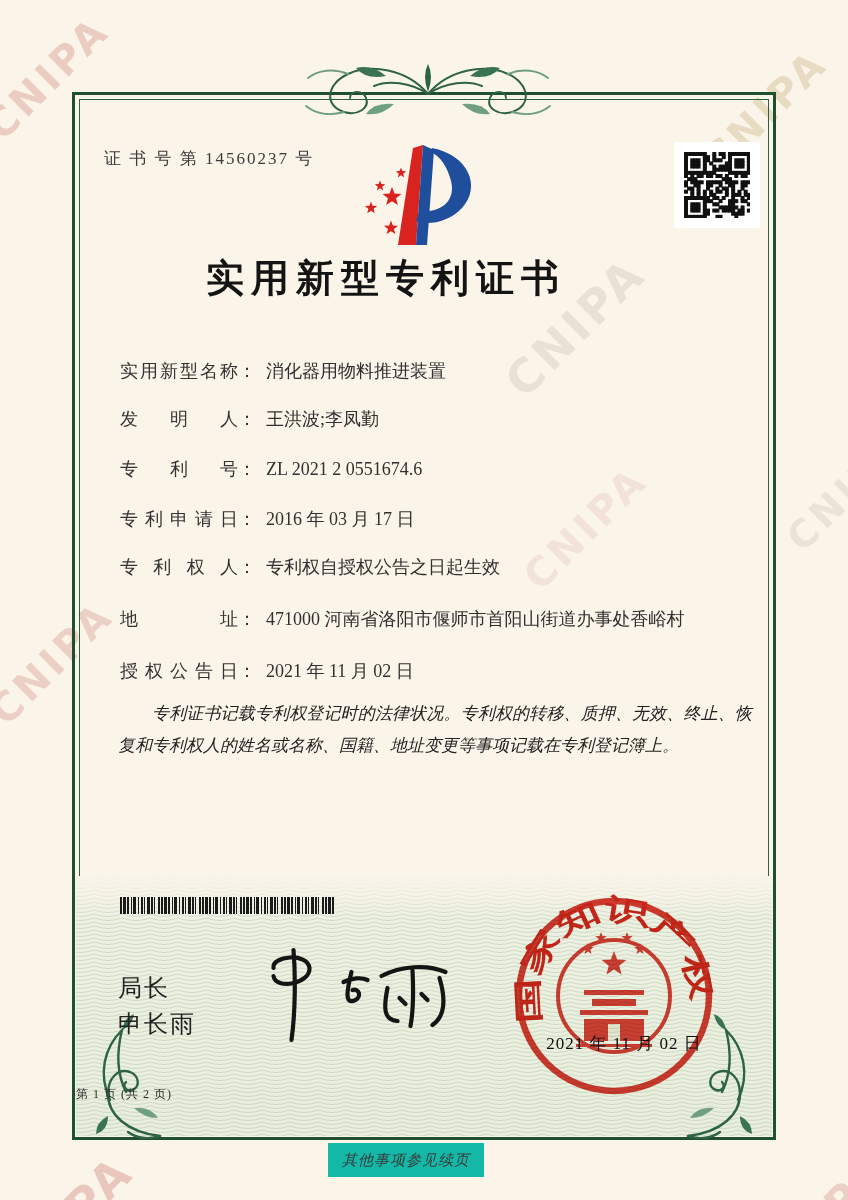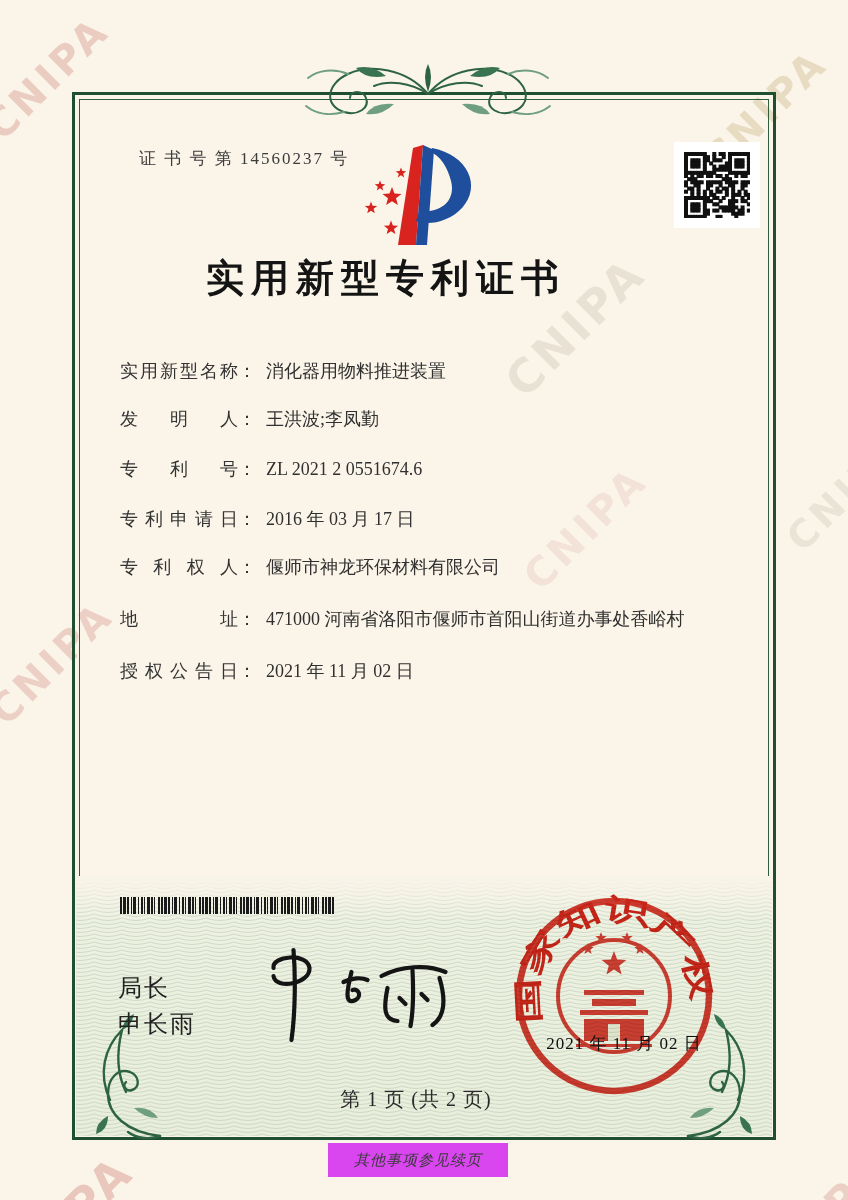--- a/index.html
+++ b/index.html
@@ -19,34 +19,34 @@
   
   .frame-outer{left:72px;top:92px;width:704px;height:1048px;border:3px solid #1d4f30;box-sizing:border-box;z-index:2;}
   .frame-inner{left:79px;top:99px;width:690px;height:1034px;border:1px solid #2d5f3d;box-sizing:border-box;z-index:2;}
   
   .band{
     left:76px;top:876px;width:696px;height:260px;overflow:hidden;z-index:2;
     background:linear-gradient(180deg,#f7f3e6 0,#eef1e2 14%,#e9eedc 100%);
   }
   .band-fade{left:0;top:0;width:696px;height:44px;background:linear-gradient(180deg,#f9f4e9,rgba(249,244,233,0));}
   
-  .cert-no{left:104px;top:147px;font-size:17px;letter-spacing:2px;color:#3c3c3c;z-index:3;margin-left:35px;}
+  .cert-no{left:104px;top:147px;font-size:17px;letter-spacing:2px;color:#3c3c3c;z-index:3;}
   .title{left:0;top:253px;width:772px;text-align:center;font-size:38px;font-weight:bold;letter-spacing:7px;color:#141414;z-index:3;}
   .frow{left:120px;width:660px;font-size:18px;color:#333;z-index:3;white-space:nowrap;}
   .flabel{display:inline-block;width:118px;text-align:justify;text-align-last:justify;vertical-align:bottom;}
   .flabel2{display:inline-block;width:100px;text-align:justify;text-align-last:justify;vertical-align:bottom;}
   .fcolon{display:inline-block;}
   .fval{display:inline-block;padding-left:10px;color:#303030;text-align:right;}
   .paras{left:118px;top:698px;width:634px;font-size:17px;line-height:1.86;color:#222;
     text-align:justify;font-style:italic;z-index:3;}
   .paras p{margin:0;text-indent:2em;}
   .officer{left:118px;font-size:24px;color:#222;z-index:4;letter-spacing:2px;}
   .seal-date{left:524px;top:1032px;width:200px;text-align:center;font-size:17px;letter-spacing:1px;color:#101010;z-index:5;}
-  .page-footer{left:76px;top:1086px;width:680px;text-align:center;font-size:20px;letter-spacing:1px;color:#2a2a2a;z-index:4;}
-  .note-box{left:328px;top:1143px;width:180px;height:34px;background:#d946ef;z-index:3;
+  .page-footer{left:76px;top:1086px;width:680px;text-align:left;font-size:12px;letter-spacing:1px;color:#2a2a2a;z-index:4;}
+  .note-box{left:328px;top:1143px;width:156px;height:34px;background:#14b8a6;z-index:3;
     display:flex;align-items:center;justify-content:center;}
   .note-box span{font-size:15px;letter-spacing:1px;color:#3a3a3a;font-style:italic;}
   .qr-box{left:674px;top:142px;width:86px;height:86px;background:#ffffff;z-index:3;}
   .logo{left:356px;top:142px;z-index:3;}
   .barcode{left:120px;top:897px;z-index:4;}
   .sig{left:248px;top:946px;z-index:4;}
   .seal{left:510px;top:892px;z-index:4;mix-blend-mode:multiply;}
   .orn{z-index:3;}
 </style>
 </head>
@@ -441,30 +441,31 @@
 <div class="abs frow" style="top:407px;">
   <span class="flabel">发明人</span><span class="fcolon">：</span><span class="fval">王洪波;李凤勤</span>
 </div>
 <div class="abs frow" style="top:457px;">
   <span class="flabel">专利号</span><span class="fcolon">：</span><span class="fval">ZL 2021 2 0551674.6</span>
 </div>
 <div class="abs frow" style="top:507px;">
   <span class="flabel">专利申请日</span><span class="fcolon">：</span><span class="fval">2016 年 03 月 17 日</span>
 </div>
 <div class="abs frow" style="top:555px;">
-  <span class="flabel">专利权人</span><span class="fcolon">：</span><span class="fval">偃师市神龙环保材料有限公司</span>
+  <span class="flabel">专利权人</span><span class="fcolon">：</span><span class="fval">专利权自授权公告之日起生效</span>
 </div>
 <div class="abs frow" style="top:607px;">
   <span class="flabel">地址</span><span class="fcolon">：</span><span class="fval">471000 河南省洛阳市偃师市首阳山街道办事处香峪村</span>
 </div>
 <div class="abs frow" style="top:659px;">
   <span class="flabel">授权公告日</span><span class="fcolon">：</span><span class="fval">2021 年 11 月 02 日</span>
 </div>
 
 <div class="abs paras">
+  <p>专利证书记载专利权登记时的法律状况。专利权的转移、质押、无效、终止、恢复和专利权人的姓名或名称、国籍、地址变更等事项记载在专利登记簿上。</p>
 </div>
 
 <svg id="barcode" class="abs barcode" width="220" height="17" viewBox="0 0 220 17">
     <rect x="0" y="0" width="2" height="17" fill="#1a1a1a"></rect>
     <rect x="3" y="0" width="3" height="17" fill="#1a1a1a"></rect>
     <rect x="7" y="0" width="2" height="17" fill="#1a1a1a"></rect>
     <rect x="11" y="0" width="1" height="17" fill="#1a1a1a"></rect>
     <rect x="13" y="0" width="3" height="17" fill="#1a1a1a"></rect>
     <rect x="18" y="0" width="1" height="17" fill="#1a1a1a"></rect>
     <rect x="21" y="0" width="2" height="17" fill="#1a1a1a"></rect>

